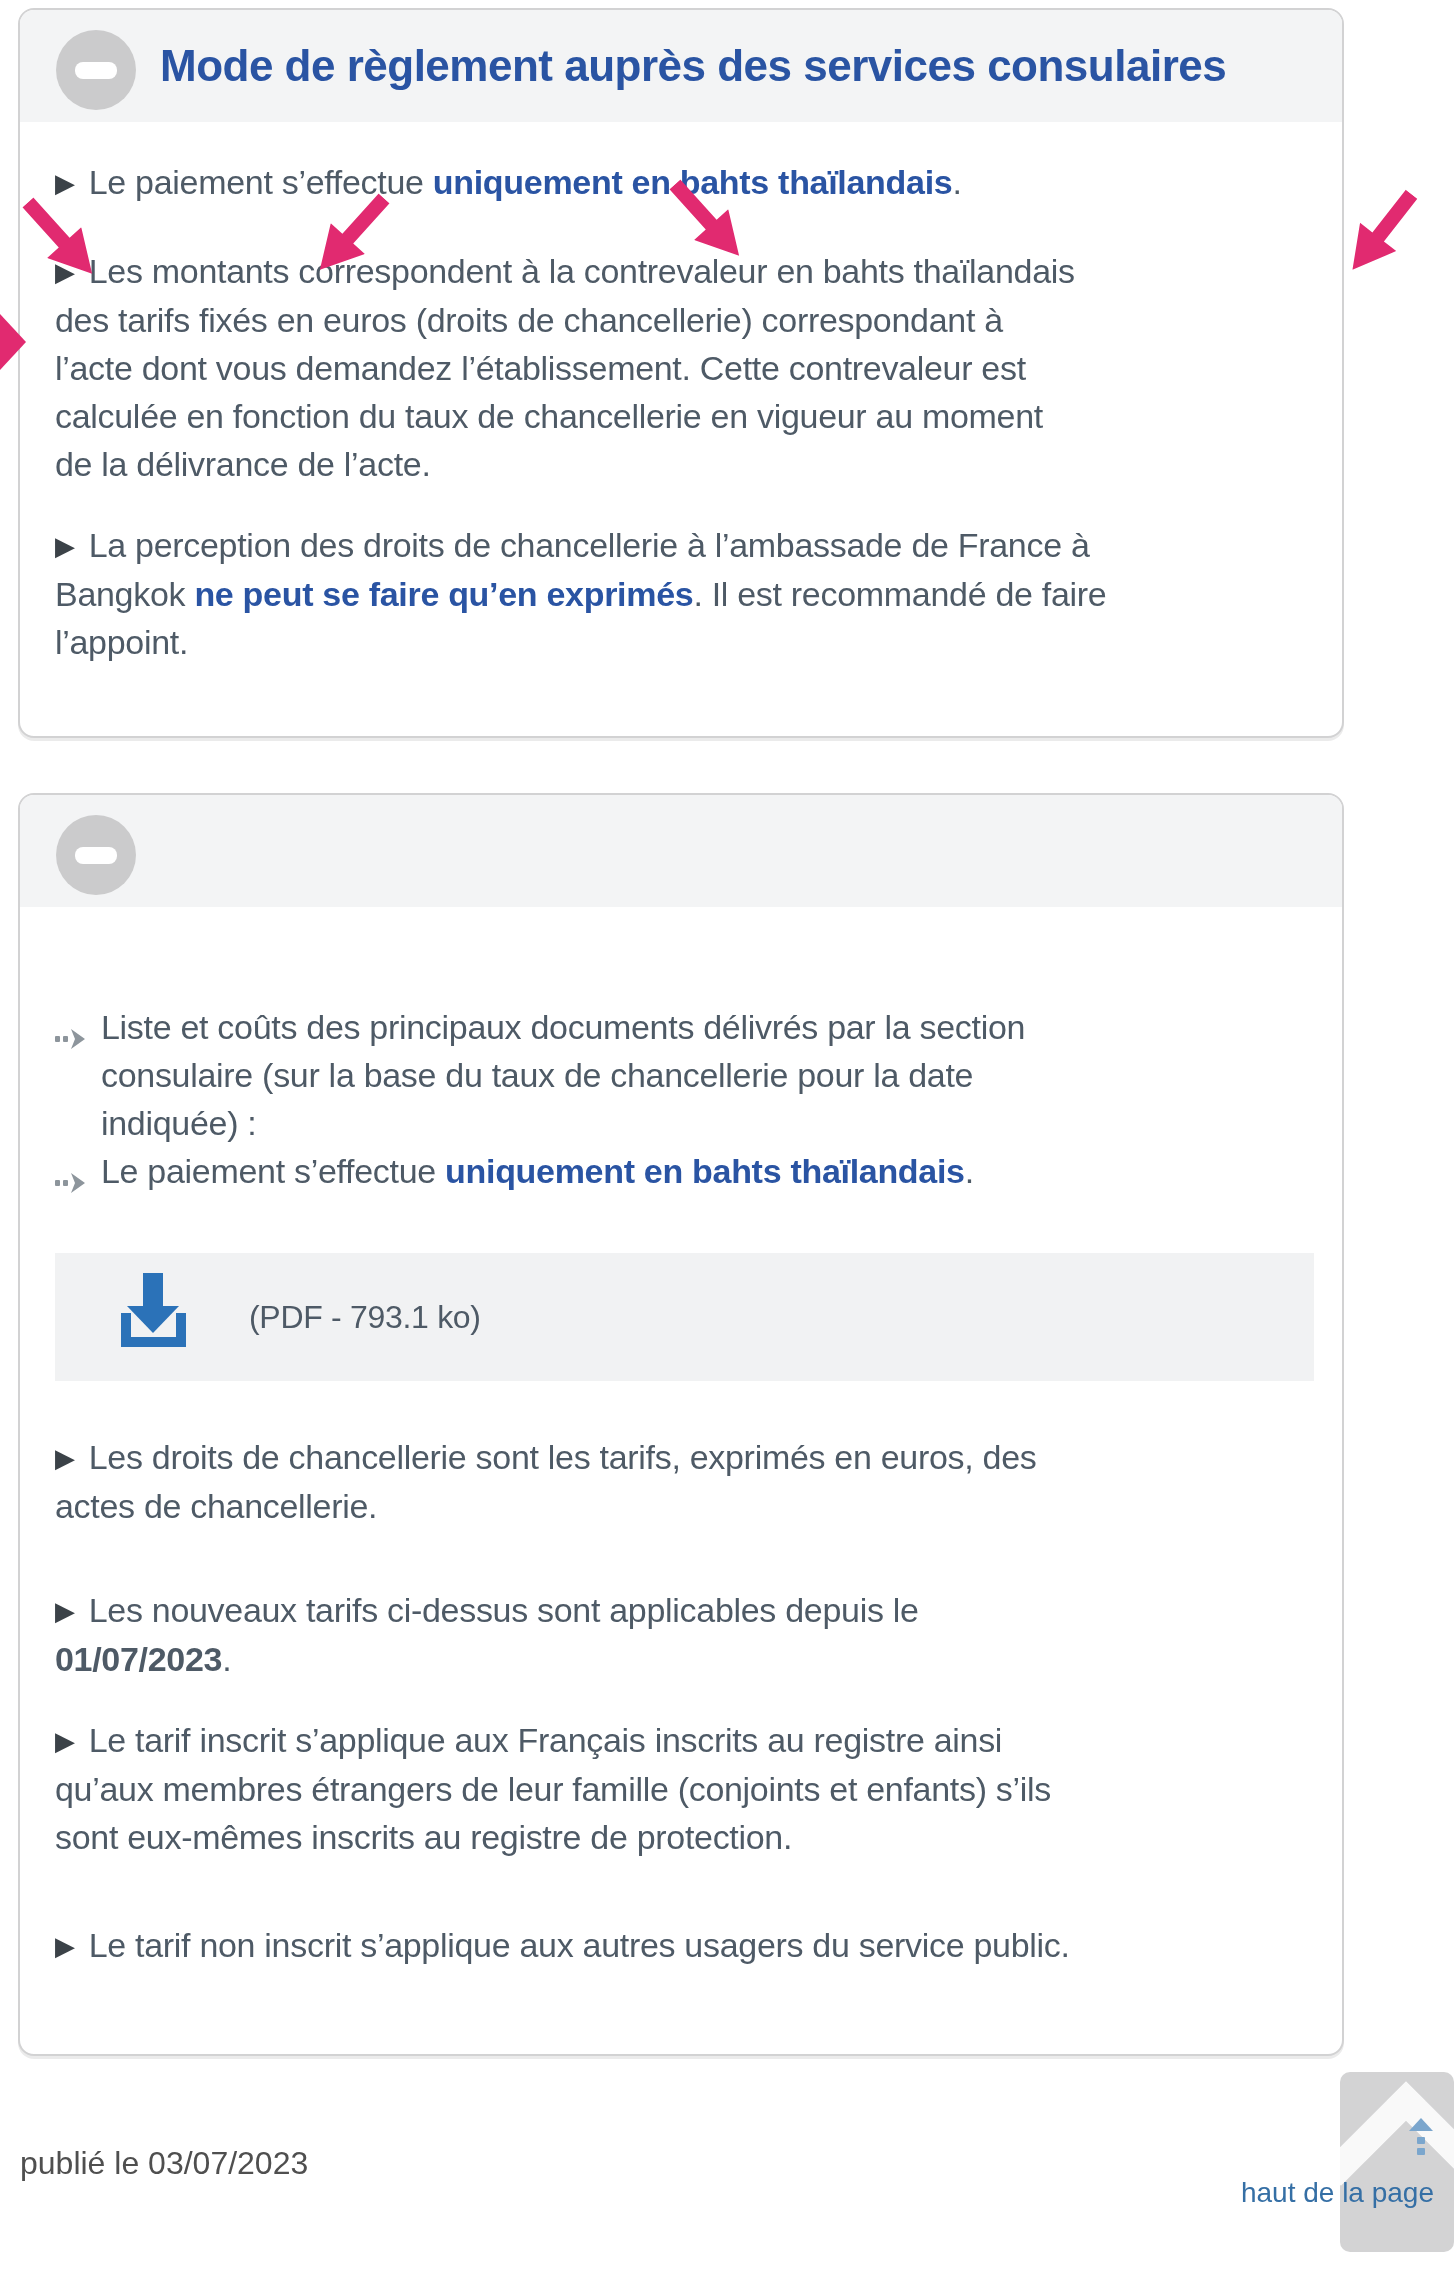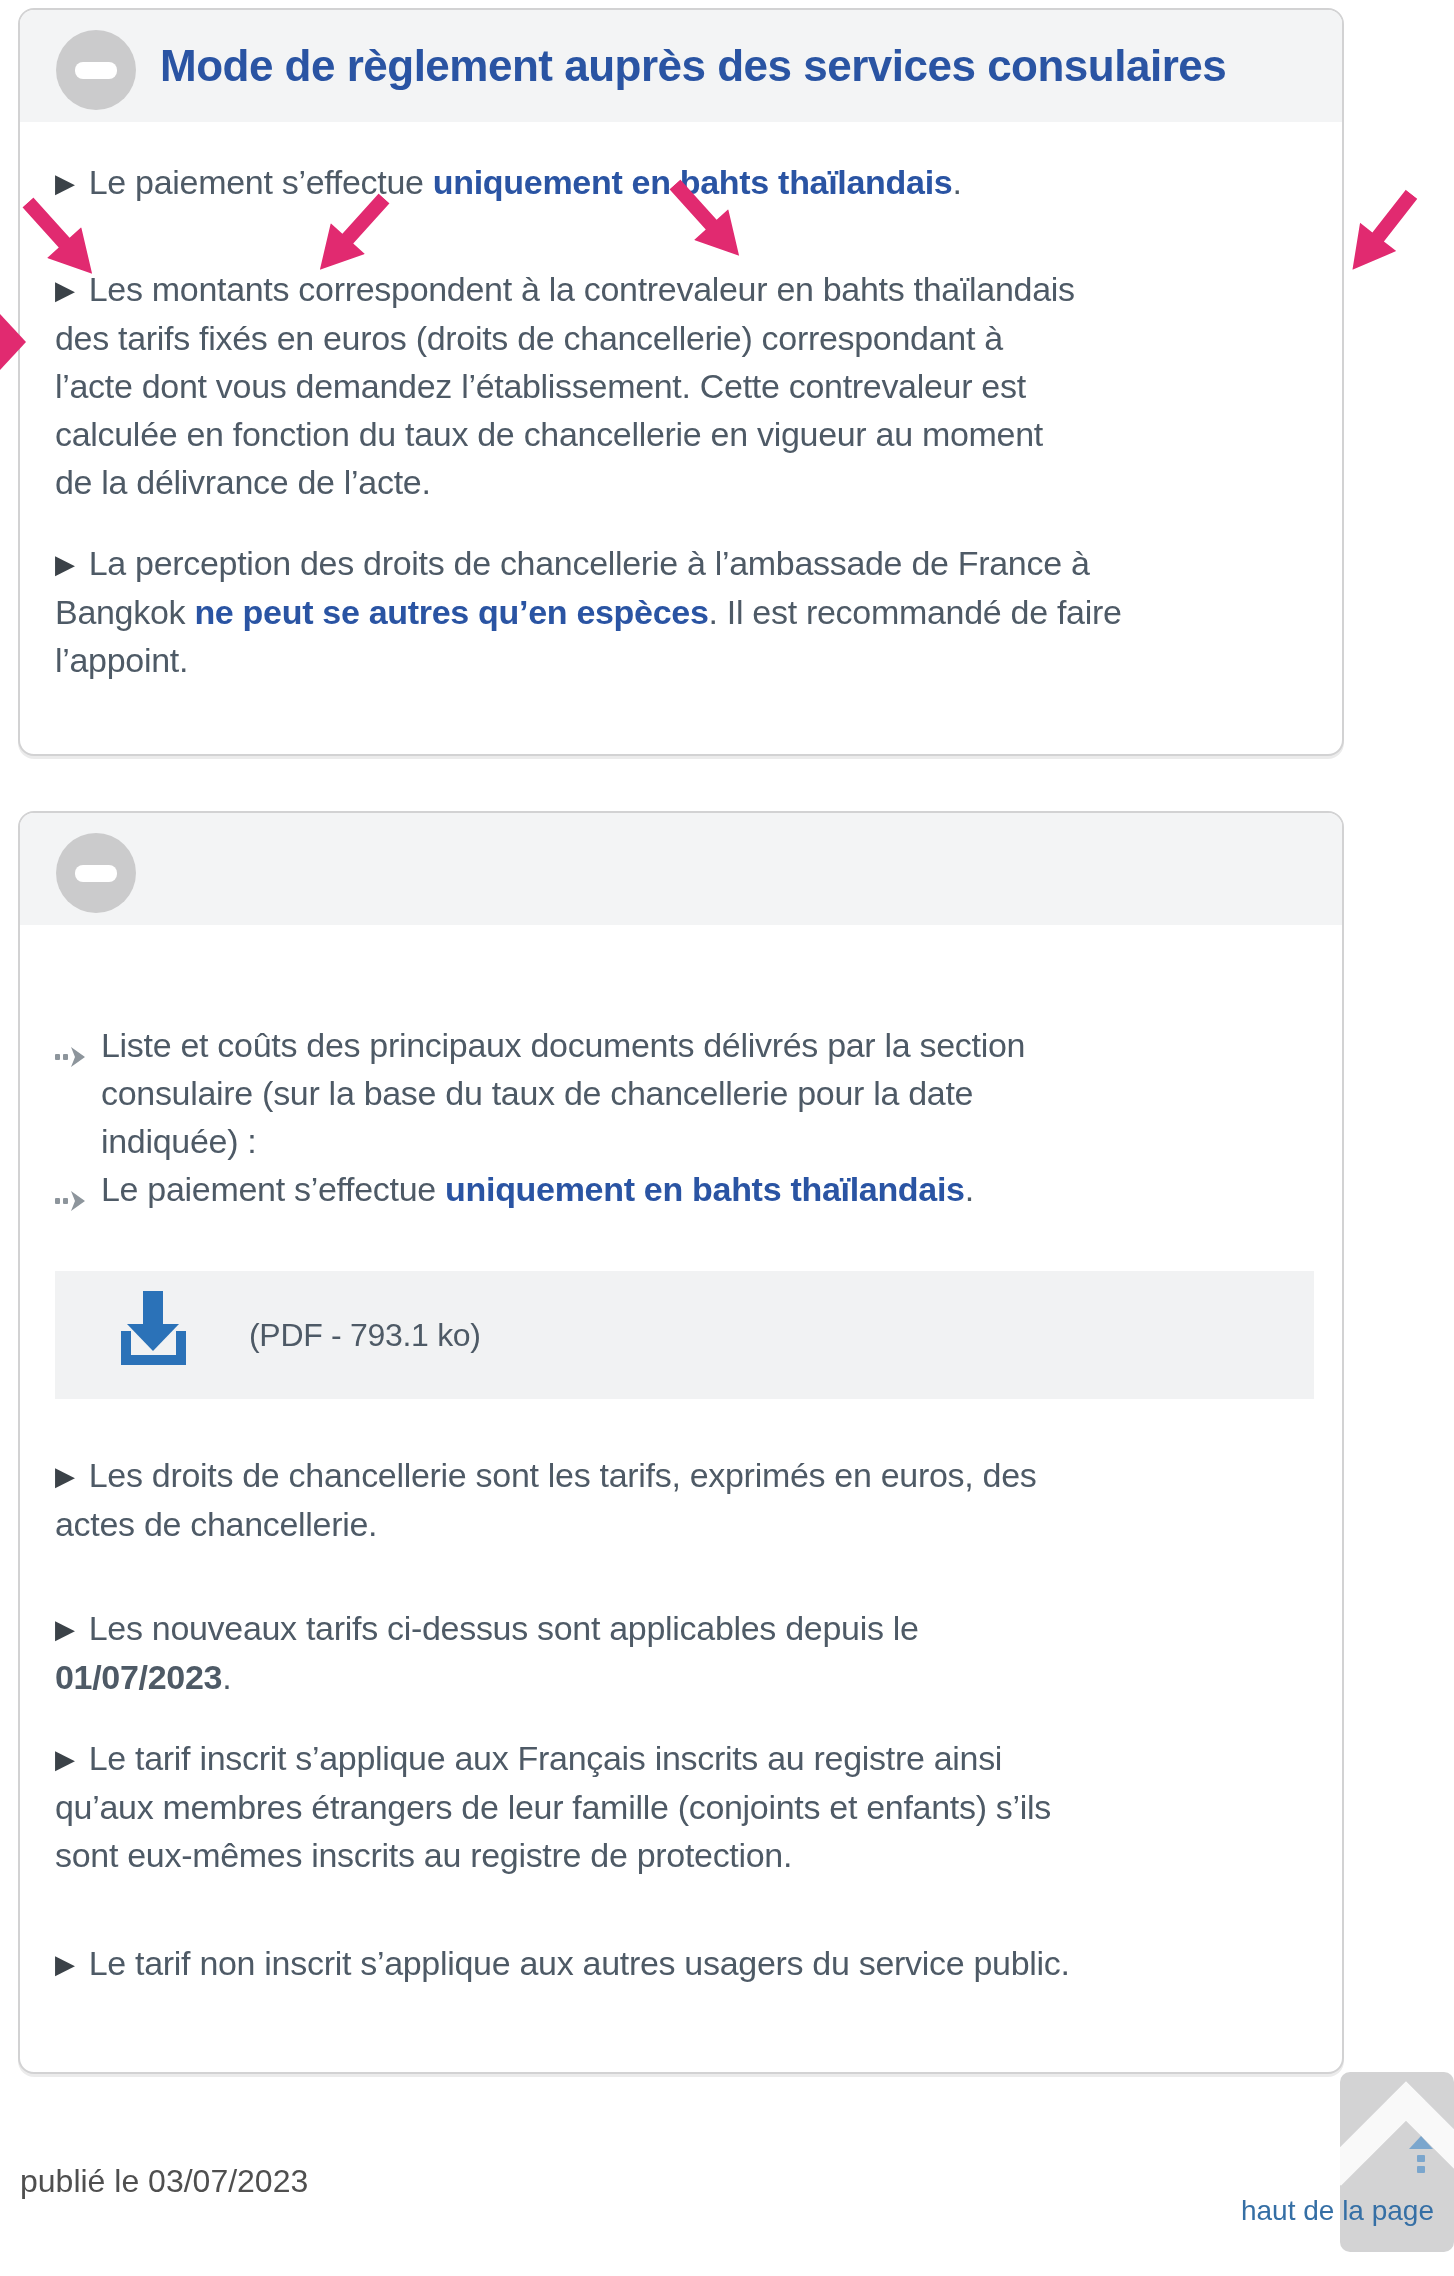--- a/index.html
+++ b/index.html
@@ -37,21 +37,21 @@
     letter-spacing:-0.5px; cursor:pointer;
   }
   .panel-body{padding:36px 45px 70px 35px; font-size:34px; line-height:48px; letter-spacing:-0.3px;}
   .panel-2 .panel-body{padding-top:44px; padding-bottom:84px;}
   .para{margin:0; white-space:pre-line;}
   .tri{color:var(--bullet); font-size:26px; margin-right:14px; vertical-align:2px;}
   .hang{position:relative; padding-left:46px;}
   .hang .arr-bullet{position:absolute; left:0; top:12px;}
   .seg-bb{color:var(--blue); font-weight:700;}
   .seg-b{font-weight:700;}
-  .m58{margin-top:58px;} .m66{margin-top:33px;} .m52{margin-top:52px;}
+  .m58{margin-top:40px;} .m66{margin-top:33px;} .m52{margin-top:52px;}
   .m56{margin-top:56px;} .m60{margin-top:60px;}
   .download-box{
     margin-top:58px; margin-right:-17px; height:128px; background:var(--dlbox);
     display:flex; align-items:center; cursor:pointer;
   }
   .download-box .dl-icon{margin-left:58px; flex:0 0 auto;}
   .download-box .dl-label{margin-left:56px; font-size:32px; color:var(--body);}
   .footer{
     position:relative; z-index:2; margin:0 20px 0 20px; padding-top:62px;
     display:flex; justify-content:space-between; align-items:center;
@@ -88,21 +88,21 @@
       <h2 class="panel-title">Mode de règlement auprès des services consulaires</h2>
     </div>
     <div class="panel-body">
       <p class="para"><span class="tri">▶</span><span><span>Le paiement s’effectue </span><span class="seg-bb">uniquement en bahts thaïlandais</span><span>.</span></span></p>
       <p class="para m58"><span class="tri">▶</span><span><span>Les montants correspondent à la contrevaleur en bahts thaïlandais
 des tarifs fixés en euros (droits de chancellerie) correspondant à
 l’acte dont vous demandez l’établissement. Cette contrevaleur est
 calculée en fonction du taux de chancellerie en vigueur au moment
 de la délivrance de l’acte.</span></span></p>
       <p class="para m66"><span class="tri">▶</span><span><span>La perception des droits de chancellerie à l’ambassade de France à
-Bangkok </span><span class="seg-bb">ne peut se autres qu’en espèces</span><span>. Il est recommandé de faire
+Bangkok </span><span class="seg-bb">ne peut se faire qu’en exprimés</span><span>. Il est recommandé de faire
 l’appoint.</span></span></p>
     </div>
   </section>
 
   <section class="panel panel-2">
     <div class="panel-header">
       <span class="collapse-oval">
         <span class="minus"></span>
       </span>
     </div>

